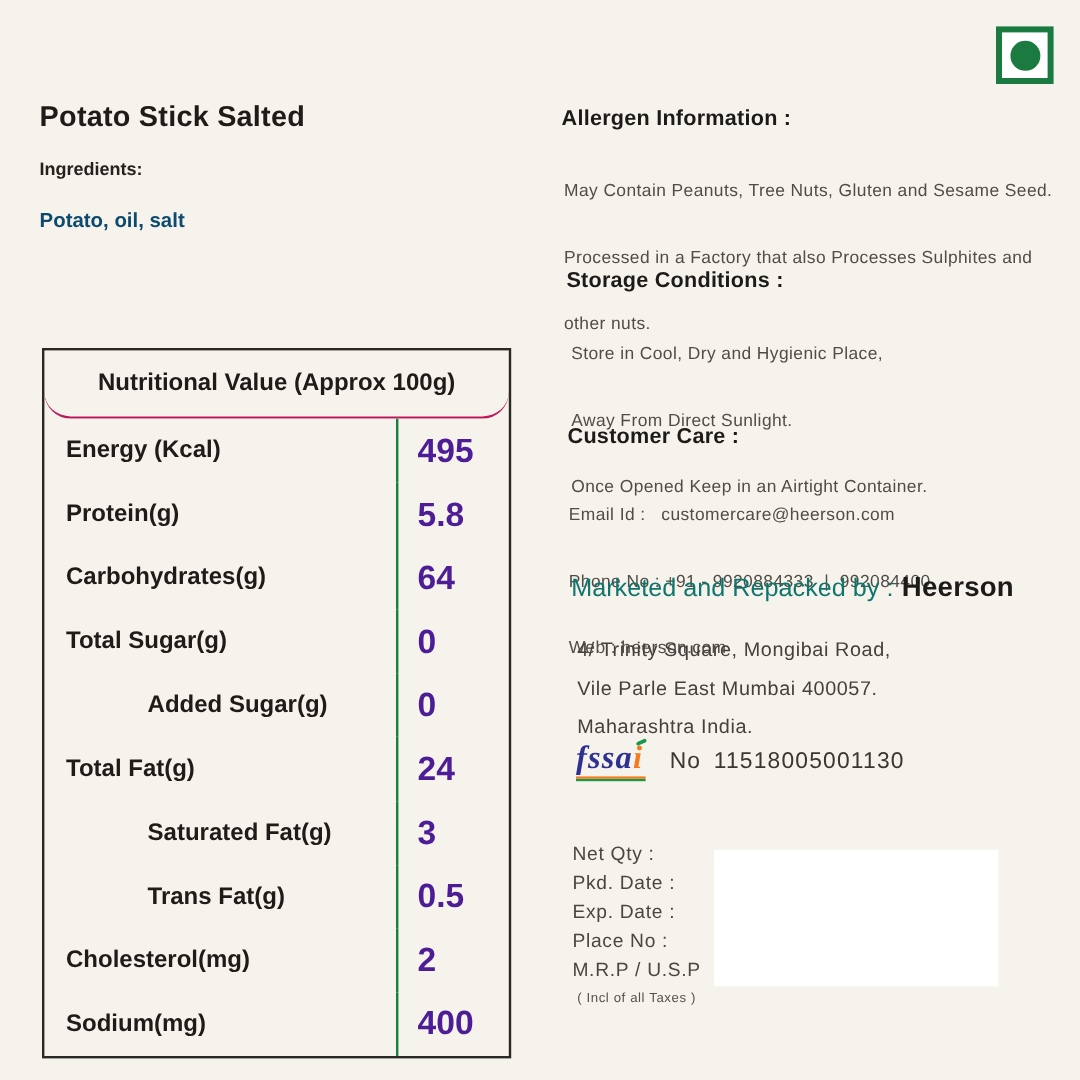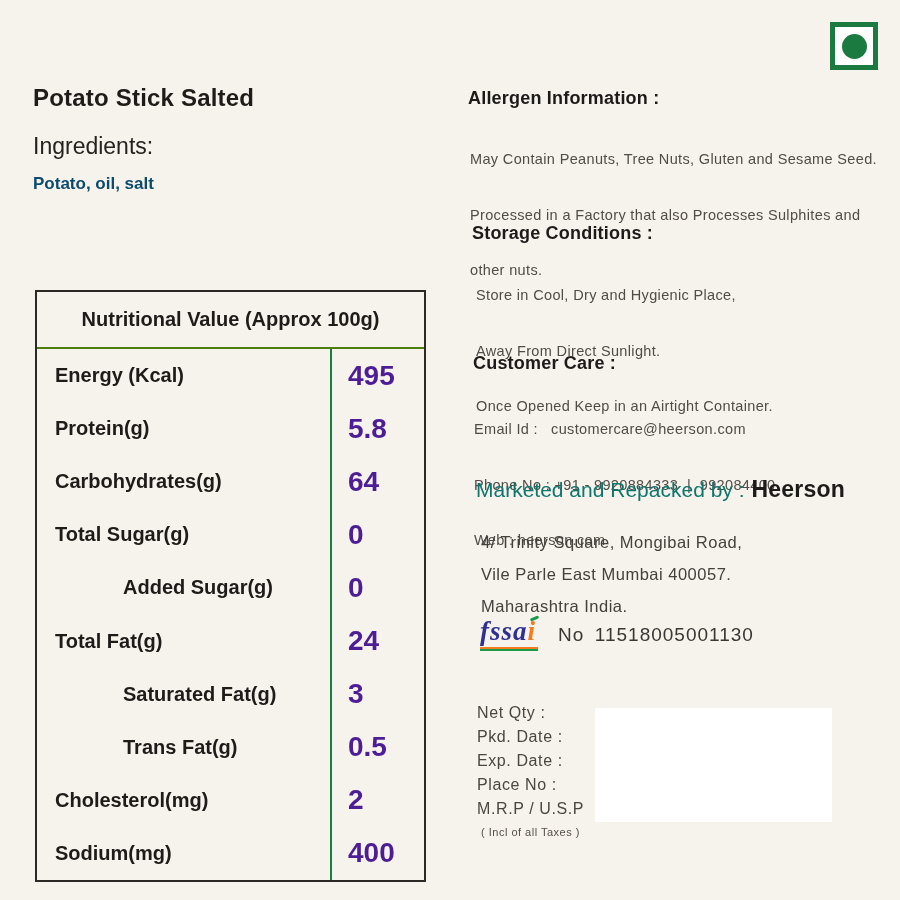--- a/index.html
+++ b/index.html
@@ -12,21 +12,21 @@
   }
   .page { position:relative; width:900px; height:748px; }
 
   
   .product-title {
     position:absolute; left:33px; top:84px;
     font-size:24px; font-weight:800; letter-spacing:.2px; color:#1e1b19;
   }
   .ingredients-label {
     position:absolute; left:33px; top:133px;
-    font-size:23px; font-weight:400; color:#24211e;text-align:right;
+    font-size:15px; font-weight:700; color:#24211e;text-align:right;
   }
   .ingredients-value {
     position:absolute; left:33px; top:174px;
     font-size:17px; font-weight:700; color:#0c4a6e;
   }
 
   
   .veg-mark {
     position:absolute; left:830px; top:22px;
     width:48px; height:48px; background:#ffffff;
@@ -38,23 +38,23 @@
   
   .ntable {
     position:absolute; left:35px; top:290px;
     width:391px; height:592px;
     border:2px solid #2b2926;
     display:flex; flex-direction:column;
     background:transparent;
   }
   .ntable-header {
     height:57px; flex:0 0 57px;
-    border-bottom:2px solid #4d7c0f;
+    border-bottom:2px solid #be185d;
     display:flex; align-items:center; justify-content:center;
-    font-size:20px; font-weight:700; color:#1e1b19;
+    font-size:20px; font-weight:700; color:#1e1b19;border-radius:22px;
   }
   .ntable-body { flex:1; display:flex; flex-direction:column; }
   .nrow { flex:1; display:flex; align-items:center; }
   .nrow-label {
     width:293px; flex:0 0 293px; padding-left:18px;
     font-size:20px; font-weight:700; color:#1e1b19;
   }
   .nrow.indent .nrow-label { padding-left:86px; }
   .nrow-value {
     flex:1; height:100%;

